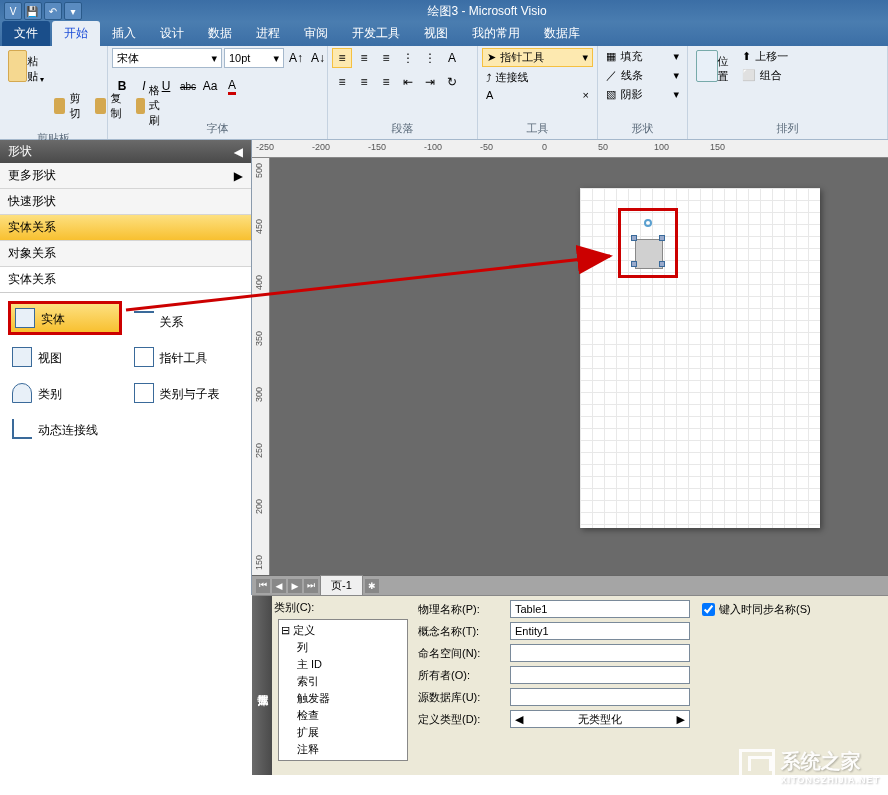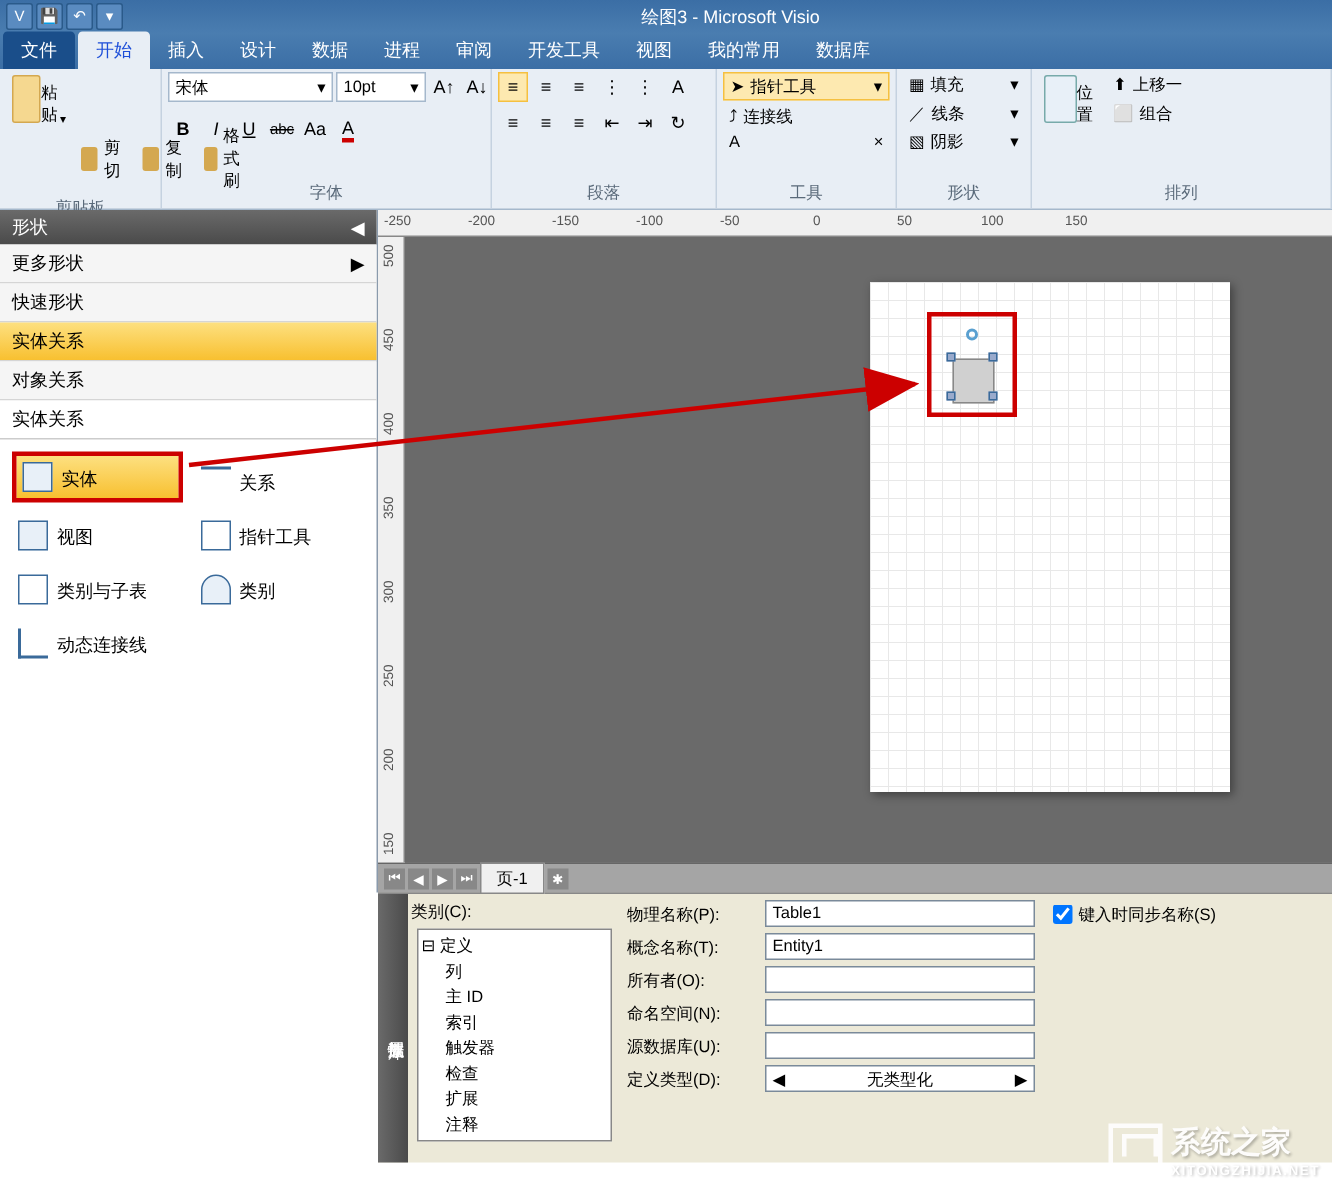--- a/index.html
+++ b/index.html
@@ -296,26 +296,26 @@
         </div>
       <div class="stencil-item">
           <div class="stencil-icon"></div>
           <span>视图</span>
         </div>
       <div class="stencil-item">
           <div class="stencil-icon" style="background:none"></div>
           <span>指针工具</span>
         </div>
       <div class="stencil-item">
+          <div class="stencil-icon" style="border-radius:50% 50% 0 0"></div>
+          <span>类别</span>
+        </div>
+      <div class="stencil-item">
           <div class="stencil-icon" style="background:none"></div>
           <span>类别与子表</span>
-        </div>
-      <div class="stencil-item">
-          <div class="stencil-icon" style="border-radius:50% 50% 0 0"></div>
-          <span>类别</span>
         </div>
       <div class="stencil-item">
           <div class="stencil-icon" style="background:none;border:none;border-left:2px solid #3a6a9a;border-bottom:2px solid #3a6a9a"></div>
           <span>动态连接线</span>
         </div>
     </div>
   </div>
 
   <div class="canvas-area">
     <div class="ruler-h">
@@ -397,25 +397,25 @@
         <label class="form-check">
             <input type="checkbox" checked="" style="">
             <span>键入时同步名称(S)</span>
           </label>
       </div>
       <div class="form-row">
         <span class="form-label">概念名称(T):</span>
         <input class="form-input" value="Entity1" style="">
       </div>
       <div class="form-row">
+        <span class="form-label">命名空间(N):</span>
+        <input class="form-input" value="" style="">
+      </div>
+      <div class="form-row">
         <span class="form-label">所有者(O):</span>
-        <input class="form-input" value="" style="">
-      </div>
-      <div class="form-row">
-        <span class="form-label">命名空间(N):</span>
         <input class="form-input" value="" style="">
       </div>
       <div class="form-row">
         <span class="form-label">源数据库(U):</span>
         <input class="form-input" value="" style="">
       </div>
       <div class="form-row">
         <span class="form-label">定义类型(D):</span>
         <div class="form-input" style="display:flex;justify-content:space-between;align-items:center">
             <span>◀</span>

